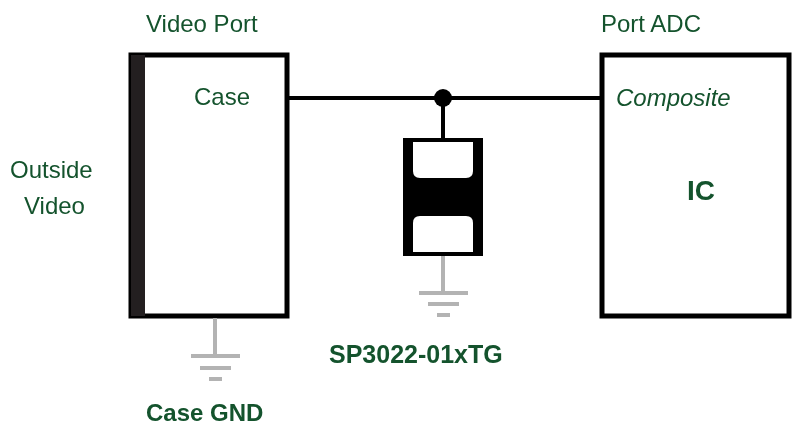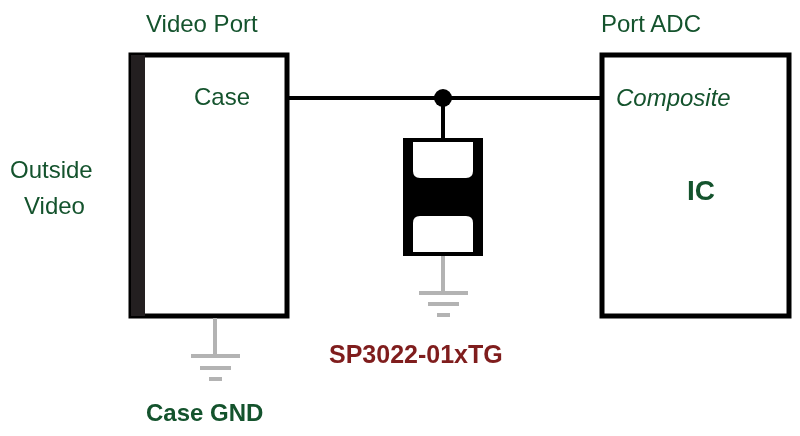--- a/index.html
+++ b/index.html
@@ -1,20 +1,20 @@
 <!DOCTYPE html>
 <html><head>
   <meta charset="utf-8">
   <style>
     html, body { margin: 0; padding: 0; background: #ffffff; }
     body { width: 800px; height: 436px; position: relative; overflow: hidden; font-family: "Liberation Sans", sans-serif; }
     svg { position: absolute; left: 0; top: 0; }
     .lbl { position: absolute; color: #14532d; font-size: 24px; line-height: 1; white-space: nowrap; font-family: "Liberation Sans", sans-serif; }
     .bold { font-weight: bold; text-align: right; }
-    .green { color: #7f1d1d; font-weight: bold; font-size: 25px; }
+    .green { color: #14532d; font-weight: bold; font-size: 25px; }
   </style>
 </head>
 <body>
 
 <svg width="800" height="436" viewBox="0 0 800 436">
 
   <rect x="131" y="55" width="156" height="261" fill="#ffffff" stroke="#000" stroke-width="5"></rect>
   <rect x="131" y="55" width="14" height="261" fill="#231f20"></rect>
 
   <line x1="287" y1="98" x2="602" y2="98" stroke="#000" stroke-width="4"></line>

